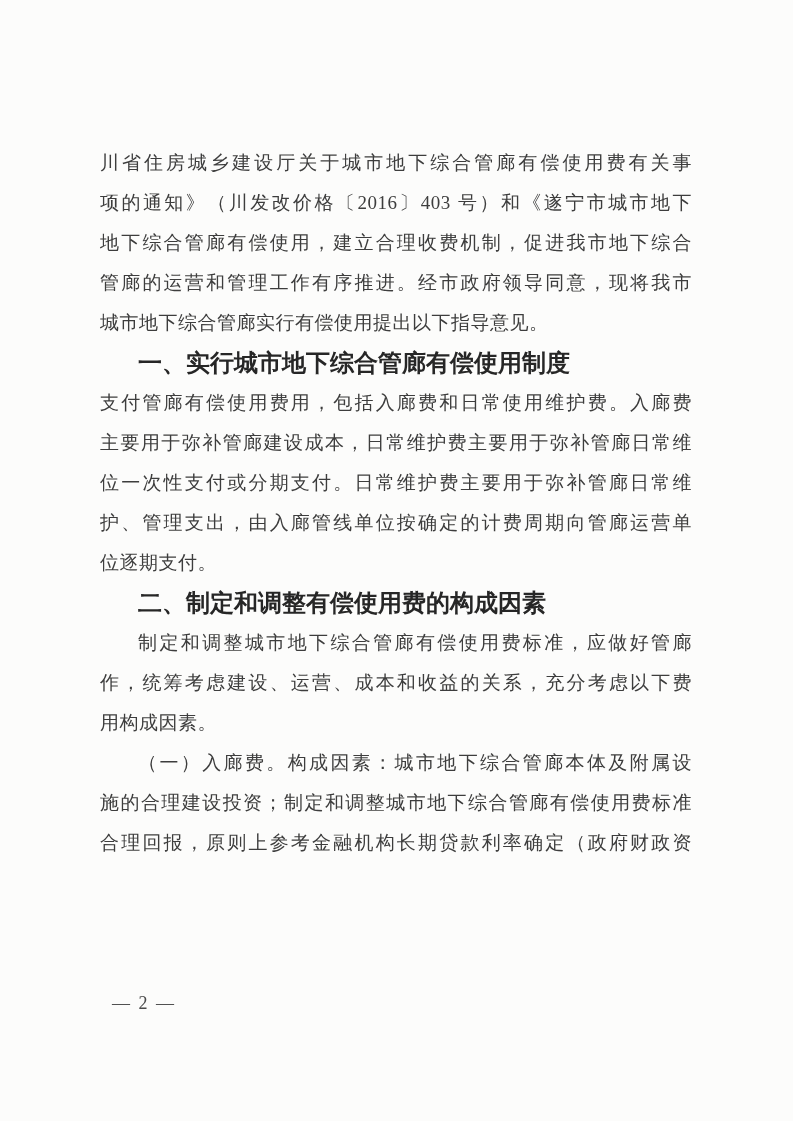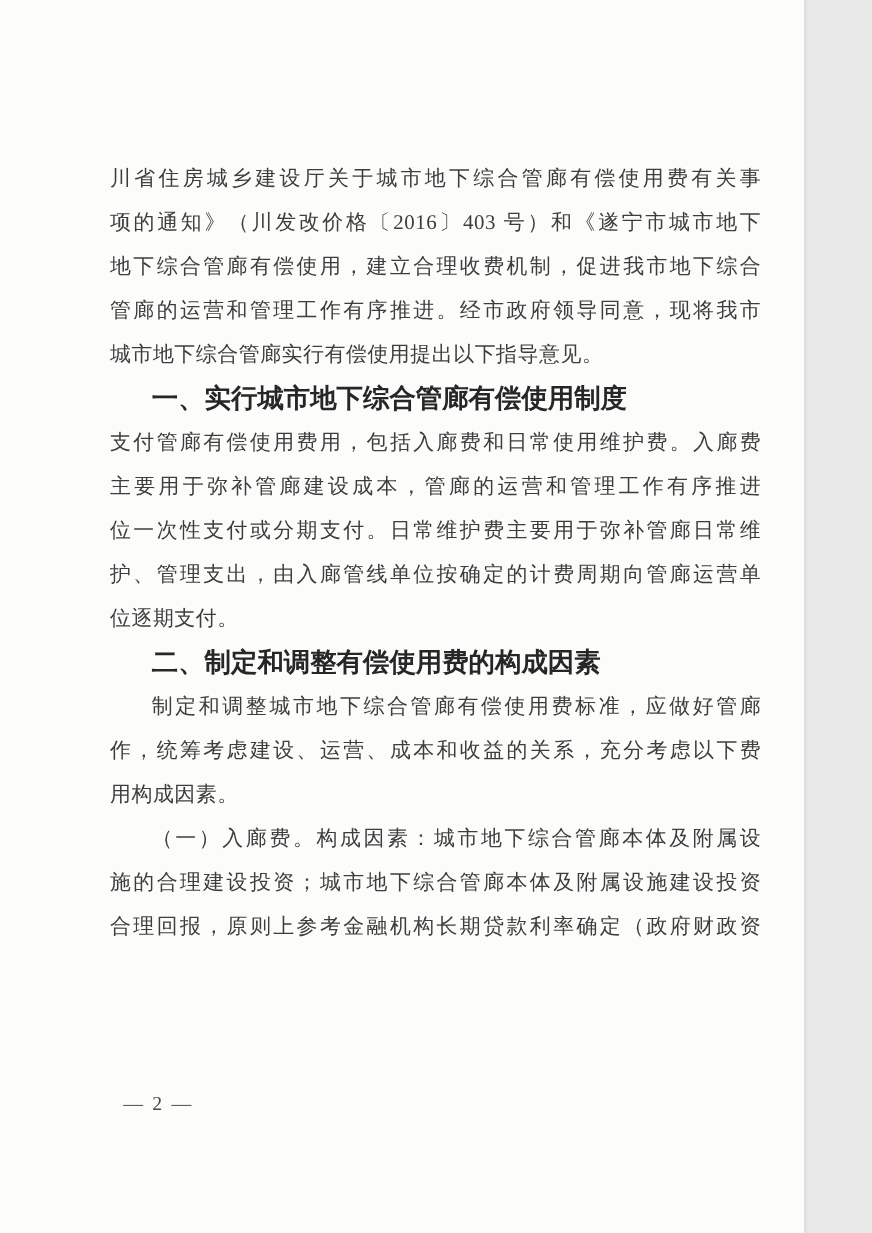--- a/index.html
+++ b/index.html
@@ -1,18 +1,18 @@
 <!DOCTYPE html>
 <html><head>
 <meta charset="utf-8">
 <style>
   html,body{margin:0;padding:0;background:#e9e9e9;}
   .page{
     position:relative;
-    width:731px;height:1121px;
+    width:793px;height:1121px;
     background:#fcfcfb;
     overflow:hidden;
     font-family:"Liberation Serif","DejaVu Serif",serif;
     color:#3d3d3d;
     box-shadow:0 0 4px rgba(0,0,0,.15);
   }
   .content{
     position:absolute;
     left:100px;top:143px;
     width:592px;
@@ -60,31 +60,31 @@
 
     <div class="line just">川省住房城乡建设厅关于城市地下综合管廊有偿使用费有关事</div>
     <div class="line just">项的通知》（川发改价格〔2016〕403 号）和《遂宁市城市地下</div>
     <div class="line just">地下综合管廊有偿使用，建立合理收费机制，促进我市地下综合</div>
     <div class="line just">管廊的运营和管理工作有序推进。经市政府领导同意，现将我市</div>
     <div class="line">城市地下综合管廊实行有偿使用提出以下指导意见。</div>
 
     <div class="line heading">一、实行城市地下综合管廊有偿使用制度</div>
 
     <div class="line just">支付管廊有偿使用费用，包括入廊费和日常使用维护费。入廊费</div>
-    <div class="line just">主要用于弥补管廊建设成本，管廊的运营和管理工作有序推进</div>
+    <div class="line just">主要用于弥补管廊建设成本，日常维护费主要用于弥补管廊日常维</div>
     <div class="line just">位一次性支付或分期支付。日常维护费主要用于弥补管廊日常维</div>
     <div class="line just">护、管理支出，由入廊管线单位按确定的计费周期向管廊运营单</div>
     <div class="line">位逐期支付。</div>
 
     <div class="line heading">二、制定和调整有偿使用费的构成因素</div>
 
     <div class="line just ind">制定和调整城市地下综合管廊有偿使用费标准，应做好管廊</div>
     <div class="line just">作，统筹考虑建设、运营、成本和收益的关系，充分考虑以下费</div>
     <div class="line">用构成因素。</div>
 
     <div class="line just ind">（一）入廊费。构成因素：城市地下综合管廊本体及附属设</div>
-    <div class="line just">施的合理建设投资；城市地下综合管廊本体及附属设施建设投资</div>
+    <div class="line just">施的合理建设投资；制定和调整城市地下综合管廊有偿使用费标准</div>
     <div class="line just">合理回报，原则上参考金融机构长期贷款利率确定（政府财政资</div>
 
   </div>
 
   <div class="footer">— 2 —</div>
 </div>
 
 </body></html>

